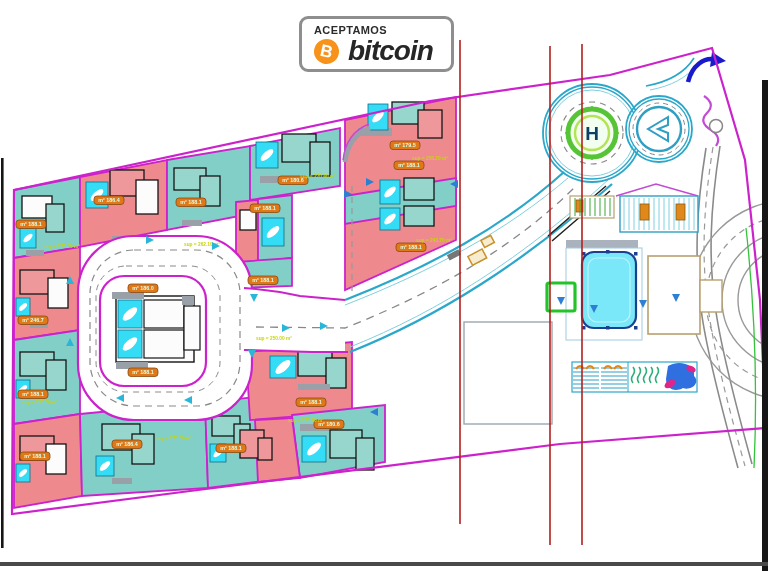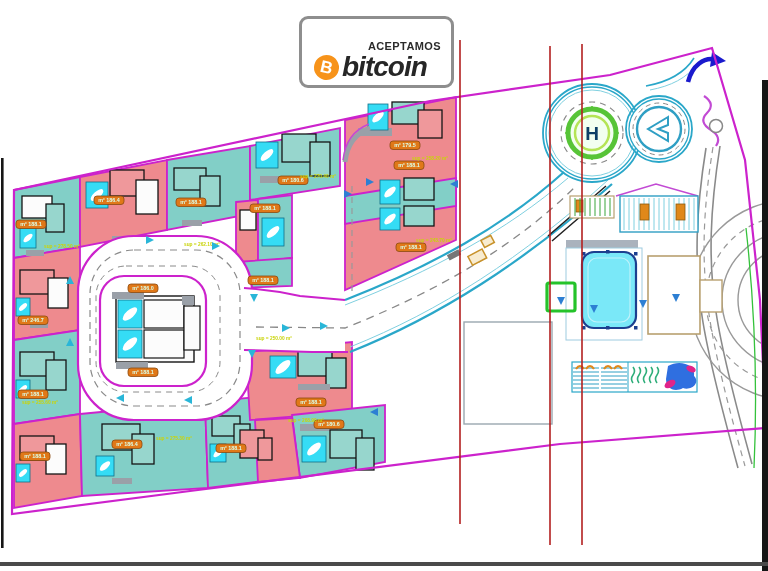--- a/index.html
+++ b/index.html
@@ -1,27 +1,27 @@
 <!DOCTYPE html>
 <html><head>
 <meta charset="utf-8">
 <style>
   html,body{margin:0;padding:0;background:#ffffff;font-family:"Liberation Sans",sans-serif;}
   .stage{position:relative;width:768px;height:571px;background:#fff;overflow:hidden;}
   .stage svg{position:absolute;left:0;top:0;}
   
   .banner{position:absolute;left:299px;top:16px;width:127px;height:41px;background:#fff;
-          border:3px solid #8e8e8e;border-radius:9px;padding:21px 10px 4px 12px;z-index:5;text-align:right;}
+          border:3px solid #8e8e8e;border-radius:9px;padding:5px 10px 4px 12px;z-index:5;}
   .banner .kicker{font-size:11px;font-weight:bold;color:#2b2b2b;letter-spacing:.4px;line-height:12px;}
   .banner .brandrow{display:flex;align-items:center;margin-top:1px;}
   .banner .coin{width:25px;height:25px;border-radius:50%;background:#f7931a;color:#fff;
                 display:flex;align-items:center;justify-content:center;font-weight:bold;
                 font-size:17px;transform:rotate(13deg);flex:0 0 auto;}
   .banner .brand{font-size:28px;font-weight:bold;font-style:italic;color:#262626;
-                 letter-spacing:-1px;margin-left:3px;line-height:28px;}
+                 letter-spacing:-1px;margin-left:9px;line-height:28px;}
   text{font-family:"Liberation Sans",sans-serif;}
 </style>
 </head>
 <body>
 
 <div class="stage">
 
   <div class="banner">
     <div class="kicker">ACEPTAMOS</div>
     <div class="brandrow">

